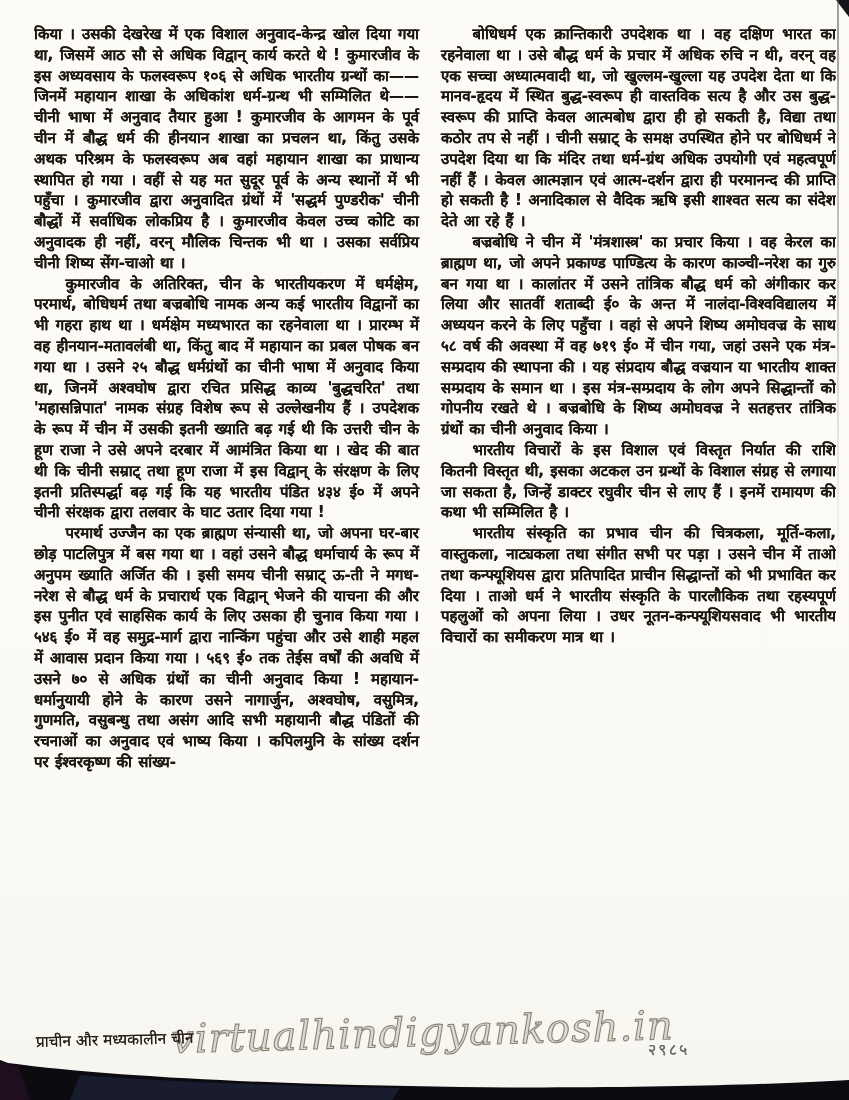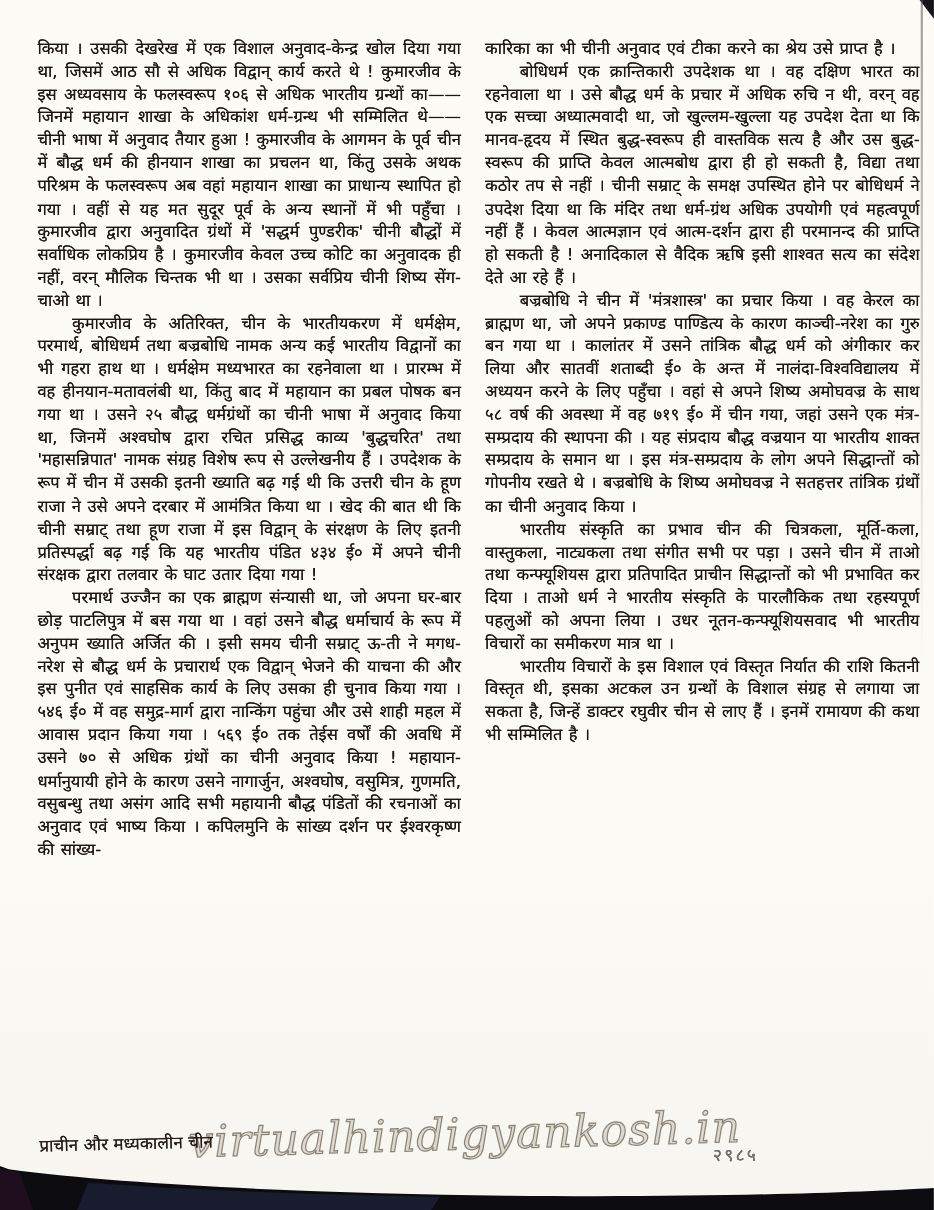--- a/index.html
+++ b/index.html
@@ -3,22 +3,22 @@
 <meta charset="utf-8">
 <style>
   html,body{margin:0;padding:0;}
   body{
     width:849px;height:1100px;position:relative;overflow:hidden;
     background:linear-gradient(180deg,#fcfbf6 0%,#fbfaf5 70%,#f7f5ef 100%);
     font-family:"DejaVu Sans",sans-serif;
   }
   .page{position:absolute;inset:0;}
   .columns{
-    position:absolute;top:34px;left:34px;display:flex;gap:22px;
-    max-height:1002px;overflow:hidden;
+    position:absolute;top:24px;left:34px;display:flex;gap:22px;
+    max-height:1002px;overflow:hidden;font-weight:bold;
   }
   .column{
     color:#1c1610;text-align:justify;
     font-size:15px;line-height:20.8px;
     text-shadow:0 0 .35px rgba(30,20,10,.85);
     word-spacing:1px;
   }
   .column.left{width:385px;}
   .column.right{width:395px;}
   .para{margin:0;}
@@ -57,25 +57,24 @@
 
 <div class="page">
 
   <div class="columns">
     <div class="column left" id="col-left">
         <p class="para">किया । उसकी देखरेख में एक विशाल अनुवाद-केन्द्र खोल दिया गया था, जिसमें आठ सौ से अधिक विद्वान् कार्य करते थे ! कुमारजीव के इस अध्यवसाय के फलस्वरूप १०६ से अधिक भारतीय ग्रन्थों का——जिनमें महायान शाखा के अधिकांश धर्म-ग्रन्थ भी सम्मिलित थे——चीनी भाषा में अनुवाद तैयार हुआ ! कुमारजीव के आगमन के पूर्व चीन में बौद्ध धर्म की हीनयान शाखा का प्रचलन था, किंतु उसके अथक परिश्रम के फलस्वरूप अब वहां महायान शाखा का प्राधान्य स्थापित हो गया । वहीं से यह मत सुदूर पूर्व के अन्य स्थानों में भी पहुँचा । कुमारजीव द्वारा अनुवादित ग्रंथों में 'सद्धर्म पुण्डरीक' चीनी बौद्धों में सर्वाधिक लोकप्रिय है । कुमारजीव केवल उच्च कोटि का अनुवादक ही नहीं, वरन् मौलिक चिन्तक भी था । उसका सर्वप्रिय चीनी शिष्य सेंग-चाओ था ।</p>
         <p class="para indent">कुमारजीव के अतिरिक्त, चीन के भारतीयकरण में धर्मक्षेम, परमार्थ, बोधिधर्म तथा बज्रबोधि नामक अन्य कई भारतीय विद्वानों का भी गहरा हाथ था । धर्मक्षेम मध्यभारत का रहनेवाला था । प्रारम्भ में वह हीनयान-मतावलंबी था, किंतु बाद में महायान का प्रबल पोषक बन गया था । उसने २५ बौद्ध धर्मग्रंथों का चीनी भाषा में अनुवाद किया था, जिनमें अश्वघोष द्वारा रचित प्रसिद्ध काव्य 'बुद्धचरित' तथा 'महासन्निपात' नामक संग्रह विशेष रूप से उल्लेखनीय हैं । उपदेशक के रूप में चीन में उसकी इतनी ख्याति बढ़ गई थी कि उत्तरी चीन के हूण राजा ने उसे अपने दरबार में आमंत्रित किया था । खेद की बात थी कि चीनी सम्राट् तथा हूण राजा में इस विद्वान् के संरक्षण के लिए इतनी प्रतिस्पर्द्धा बढ़ गई कि यह भारतीय पंडित ४३४ ई० में अपने चीनी संरक्षक द्वारा तलवार के घाट उतार दिया गया !</p>
         <p class="para indent">परमार्थ उज्जैन का एक ब्राह्मण संन्यासी था, जो अपना घर-बार छोड़ पाटलिपुत्र में बस गया था । वहां उसने बौद्ध धर्माचार्य के रूप में अनुपम ख्याति अर्जित की । इसी समय चीनी सम्राट् ऊ-ती ने मगध-नरेश से बौद्ध धर्म के प्रचारार्थ एक विद्वान् भेजने की याचना की और इस पुनीत एवं साहसिक कार्य के लिए उसका ही चुनाव किया गया । ५४६ ई० में वह समुद्र-मार्ग द्वारा नान्किंग पहुंचा और उसे शाही महल में आवास प्रदान किया गया । ५६९ ई० तक तेईस वर्षों की अवधि में उसने ७० से अधिक ग्रंथों का चीनी अनुवाद किया ! महायान-धर्मानुयायी होने के कारण उसने नागार्जुन, अश्वघोष, वसुमित्र, गुणमति, वसुबन्धु तथा असंग आदि सभी महायानी बौद्ध पंडितों की रचनाओं का अनुवाद एवं भाष्य किया । कपिलमुनि के सांख्य दर्शन पर ईश्वरकृष्ण की सांख्य-</p>
       </div>
     <div class="column right" id="col-right">
-        <p class="para">कारिका का भी चीनी अनुवाद एवं टीका करने का श्रेय उसे प्राप्त है ।</p>
         <p class="para indent">बोधिधर्म एक क्रान्तिकारी उपदेशक था । वह दक्षिण भारत का रहनेवाला था । उसे बौद्ध धर्म के प्रचार में अधिक रुचि न थी, वरन् वह एक सच्चा अध्यात्मवादी था, जो खुल्लम-खुल्ला यह उपदेश देता था कि मानव-हृदय में स्थित बुद्ध-स्वरूप ही वास्तविक सत्य है और उस बुद्ध-स्वरूप की प्राप्ति केवल आत्मबोध द्वारा ही हो सकती है, विद्या तथा कठोर तप से नहीं । चीनी सम्राट् के समक्ष उपस्थित होने पर बोधिधर्म ने उपदेश दिया था कि मंदिर तथा धर्म-ग्रंथ अधिक उपयोगी एवं महत्वपूर्ण नहीं हैं । केवल आत्मज्ञान एवं आत्म-दर्शन द्वारा ही परमानन्द की प्राप्ति हो सकती है ! अनादिकाल से वैदिक ऋषि इसी शाश्वत सत्य का संदेश देते आ रहे हैं ।</p>
         <p class="para indent">बज्रबोधि ने चीन में 'मंत्रशास्त्र' का प्रचार किया । वह केरल का ब्राह्मण था, जो अपने प्रकाण्ड पाण्डित्य के कारण काञ्ची-नरेश का गुरु बन गया था । कालांतर में उसने तांत्रिक बौद्ध धर्म को अंगीकार कर लिया और सातवीं शताब्दी ई० के अन्त में नालंदा-विश्वविद्यालय में अध्ययन करने के लिए पहुँचा । वहां से अपने शिष्य अमोघवज्र के साथ ५८ वर्ष की अवस्था में वह ७१९ ई० में चीन गया, जहां उसने एक मंत्र-सम्प्रदाय की स्थापना की । यह संप्रदाय बौद्ध वज्रयान या भारतीय शाक्त सम्प्रदाय के समान था । इस मंत्र-सम्प्रदाय के लोग अपने सिद्धान्तों को गोपनीय रखते थे । बज्रबोधि के शिष्य अमोघवज्र ने सतहत्तर तांत्रिक ग्रंथों का चीनी अनुवाद किया ।</p>
+        <p class="para indent">भारतीय विचारों के इस विशाल एवं विस्तृत निर्यात की राशि कितनी विस्तृत थी, इसका अटकल उन ग्रन्थों के विशाल संग्रह से लगाया जा सकता है, जिन्हें डाक्टर रघुवीर चीन से लाए हैं । इनमें रामायण की कथा भी सम्मिलित है ।</p>
         <p class="para indent">भारतीय संस्कृति का प्रभाव चीन की चित्रकला, मूर्ति-कला, वास्तुकला, नाट्यकला तथा संगीत सभी पर पड़ा । उसने चीन में ताओ तथा कन्फ्यूशियस द्वारा प्रतिपादित प्राचीन सिद्धान्तों को भी प्रभावित कर दिया । ताओ धर्म ने भारतीय संस्कृति के पारलौकिक तथा रहस्यपूर्ण पहलुओं को अपना लिया ।  उधर नूतन-कन्फ्यूशियसवाद भी भारतीय विचारों का समीकरण मात्र था ।</p>
-        <p class="para indent">भारतीय विचारों के इस विशाल एवं विस्तृत निर्यात की राशि कितनी विस्तृत थी, इसका अटकल उन ग्रन्थों के विशाल संग्रह से लगाया जा सकता है, जिन्हें डाक्टर रघुवीर चीन से लाए हैं । इनमें रामायण की कथा भी सम्मिलित है ।</p>
       </div>
   </div>
 
   <div class="watermark">virtualhindigyankosh.in</div>
 
   <div class="footer">
     <span class="book-title">प्राचीन और मध्यकालीन चीन</span>
     <span class="page-number">२९८५</span>
   </div>
 

